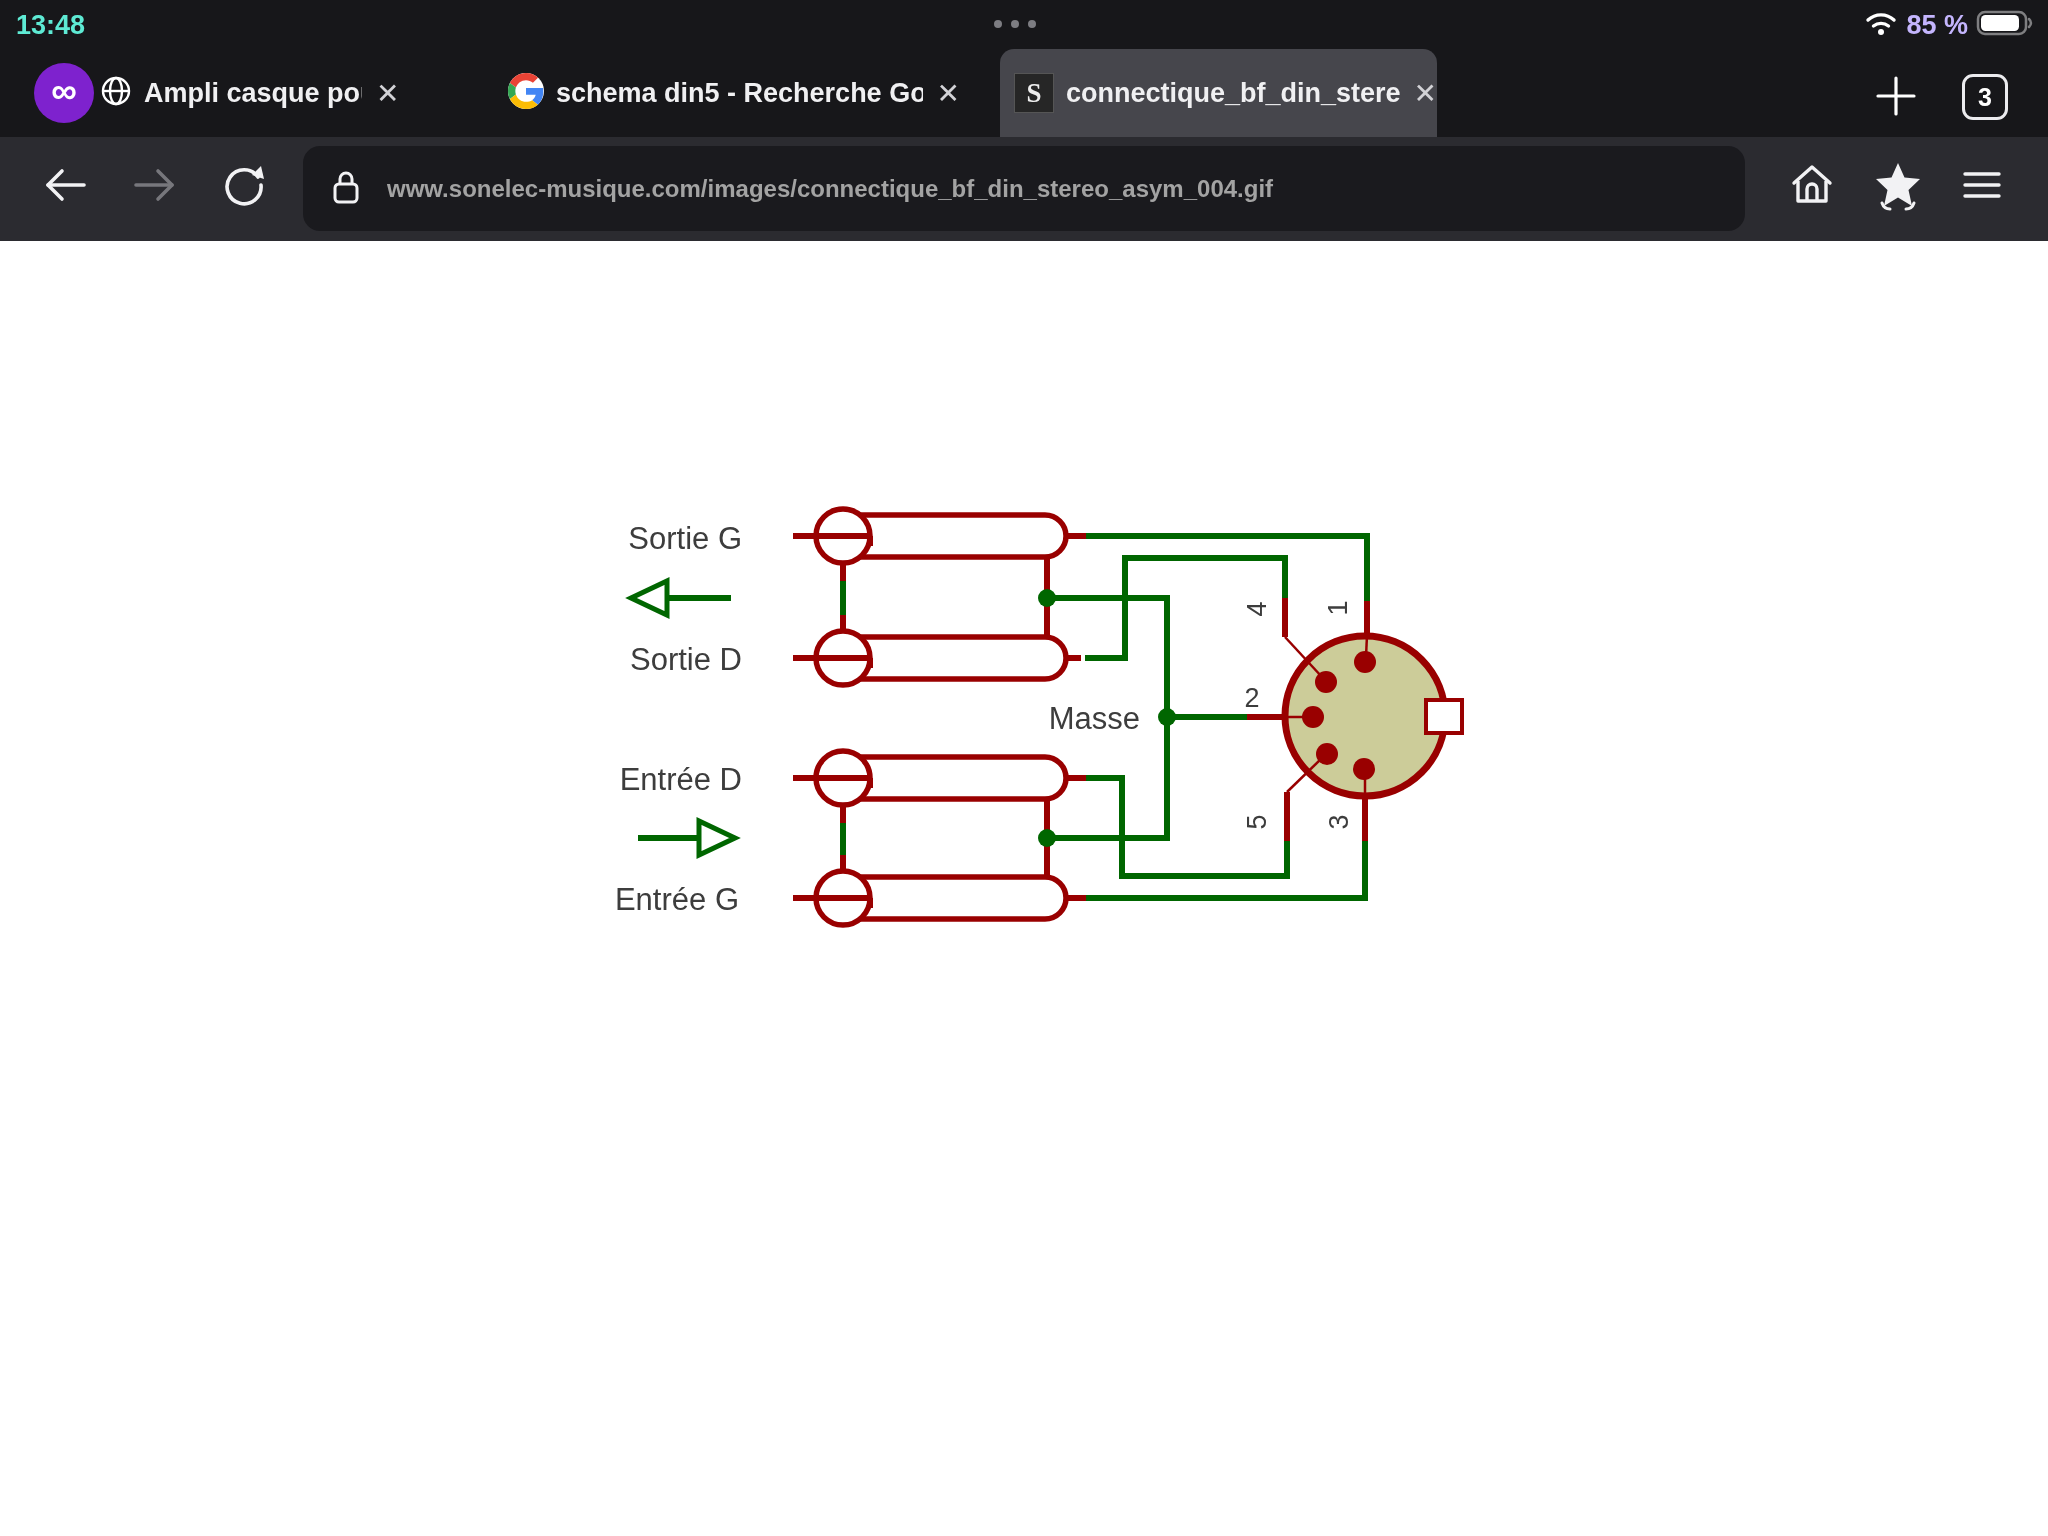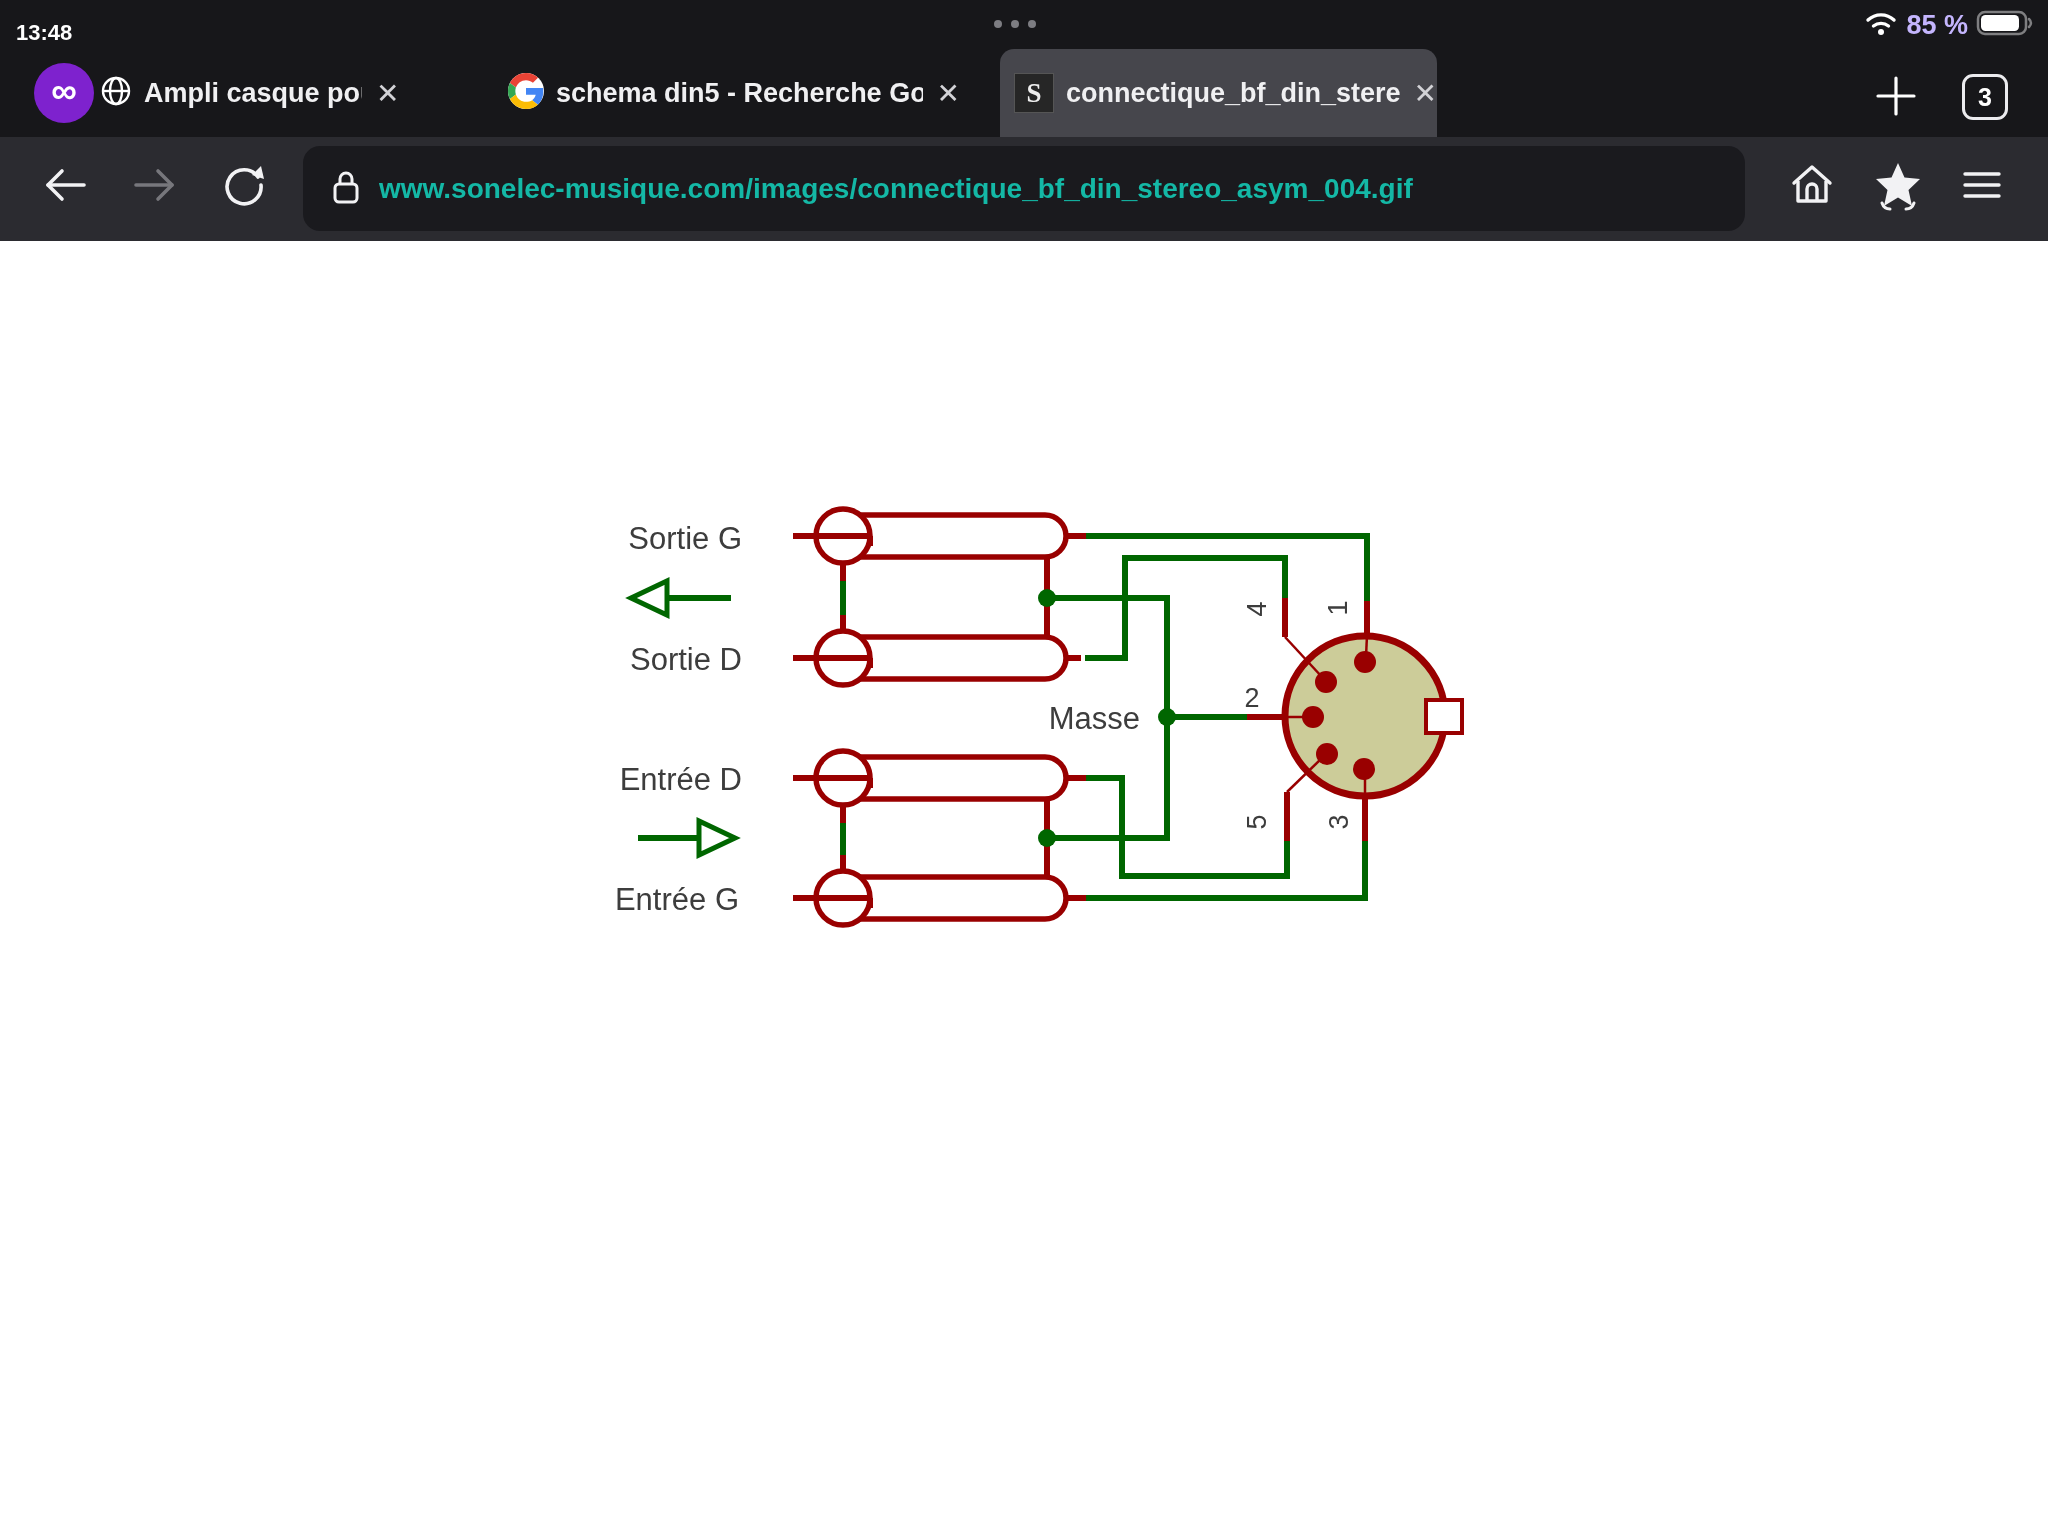--- a/index.html
+++ b/index.html
@@ -4,21 +4,21 @@
 <style>
   * { margin:0; padding:0; box-sizing:border-box; }
   html,body { width:2048px; height:1536px; background:#fff; font-family:"Liberation Sans", sans-serif; overflow:hidden; }
   .abs { position:absolute; }
 
   
   #topchrome { position:absolute; left:0; top:0; width:2048px; height:137px; background:#17171a; }
   #navbar    { position:absolute; left:0; top:137px; width:2048px; height:104px; background:#2b2b30; }
   #content   { position:absolute; left:0; top:241px; width:2048px; height:1295px; background:#ffffff; }
 
-  .status-text { color:#ffffff; font-size:22px; font-weight:bold; line-height:50px;margin-top:8px; }
+  .status-text { color:#5eead4; font-size:27px; font-weight:bold; line-height:50px; }
   #status-time { left:16px; top:0; }
   #status-date { left:104px; top:0; }
   #status-dots { left:994px; top:20px; display:flex; gap:9px; }
   #status-dots span { width:8px; height:8px; border-radius:50%; background:#7d7d82; }
   #status-right { right:12px; top:0; height:50px; display:flex; align-items:center; gap:8px; }
   #battery-pct { color:#c4b5fd; font-size:27px; font-weight:bold; }
 
   
   #focus-icon { left:34px; top:63px; width:60px; height:60px; border-radius:50%;
     background:#7e22ce; color:#fff; font-size:36px; font-weight:bold; text-align:center; line-height:56px; }
@@ -35,21 +35,21 @@
   .favicon-s { width:40px; height:40px; background:#262626; border:1px solid #555; color:#eee;
     font-size:27px; font-weight:bold; text-align:center; line-height:38px; font-family:"Liberation Serif", serif; flex:0 0 auto; }
   #new-tab-btn { left:1868px; top:68px; width:56px; height:56px; color:#fff; }
   #tab-count-btn { left:1962px; top:74px; width:46px; height:46px; border:3px solid #ececef; border-radius:11px;
     color:#fff; font-size:25px; font-weight:bold; text-align:center; line-height:40px; }
 
   
   .navicon { position:absolute; top:155px; width:60px; height:60px; }
   #url-pill { position:absolute; left:303px; top:146px; width:1442px; height:85px; border-radius:17px;
     background:#1a1a1e; display:flex; align-items:center; }
-  #url-text { color:#14b8a6; font-size:28px; font-weight:600; margin-left:16px; white-space:nowrap; }
+  #url-text { color:#a3a3a3; font-size:24px; font-weight:600; margin-left:24px; white-space:nowrap; }
 
   
   #diagram { position:absolute; left:560px; top:245px; width:920px; height:460px; }
   .cap   { fill:#ffffff; stroke:var(--connector); stroke-width:5.5; }
   .rwire { stroke:var(--connector); stroke-width:6; fill:none; }
   .rthin { stroke:var(--connector); stroke-width:2.5; fill:none; }
   .gwire { stroke:var(--wire); stroke-width:6; fill:none; }
   .gdot  { fill:var(--wire); }
   .pin   { fill:var(--connector); }
   .dlabel{ fill:var(--label); font-size:31px; font-family:"Liberation Sans", sans-serif; }

